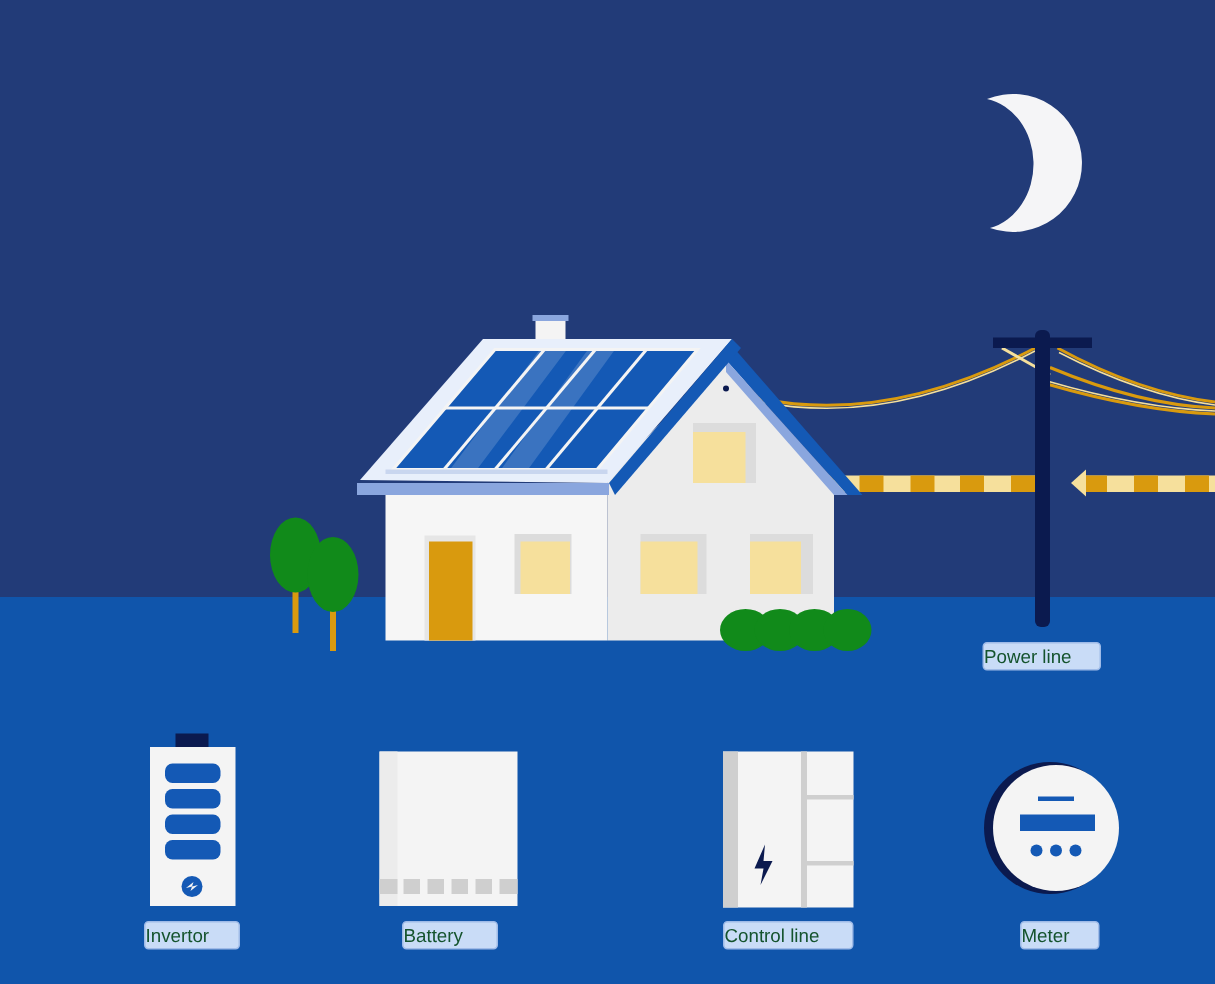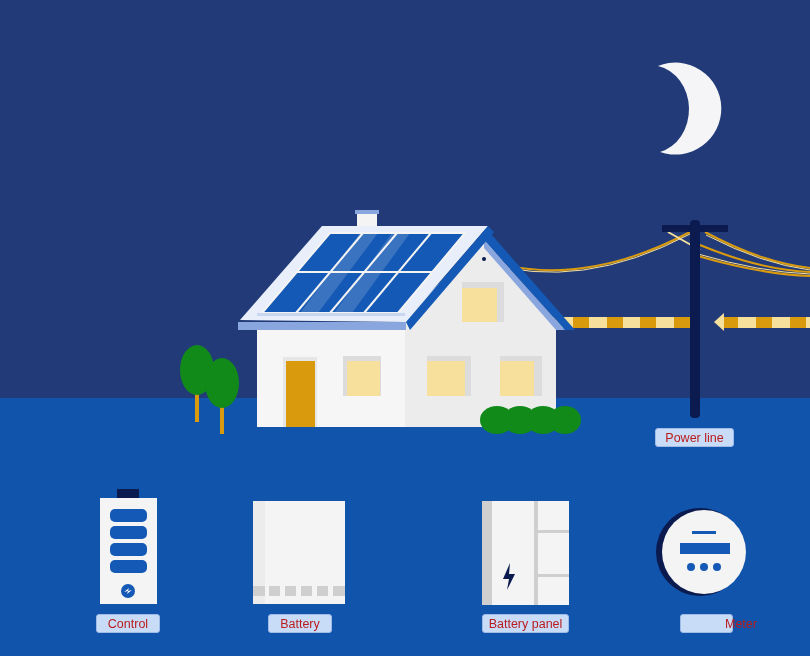--- a/index.html
+++ b/index.html
@@ -1,19 +1,19 @@
 <!DOCTYPE html>
 <html><head>
 <meta charset="utf-8">
 <style>
   html,body{margin:0;padding:0;}
   body{width:810px;height:656px;overflow:hidden;background:#223b78;font-family:"Liberation Sans",sans-serif;}
   #scene{position:relative;width:810px;height:656px;}
   #scene svg{position:absolute;left:0;top:0;}
-  .label{position:absolute;height:19px;line-height:19px;background:#c9dcf7;color:#b91c1c;font-size:12.5px;text-align:center;border-radius:3px;border:1px solid #9fbbe8;box-sizing:border-box;cursor:pointer;}
+  .label{position:absolute;height:19px;line-height:19px;background:#c9dcf7;color:#14532d;font-size:12.5px;text-align:left;border-radius:3px;border:1px solid #9fbbe8;box-sizing:border-box;cursor:pointer;}
 </style>
 </head>
 <body>
 
 <div id="scene">
   <svg width="810" height="656" viewBox="0 0 810 656">
 
     <rect x="0" y="0" width="810" height="398" fill="#223b78"></rect>
     <rect x="0" y="398" width="810" height="258" fill="#1055ab"></rect>
 
@@ -152,17 +152,17 @@
       <circle cx="704" cy="552" r="42" fill="#f4f4f4"></circle>
       <rect x="692" y="531" width="24" height="3" fill="#1459b5"></rect>
       <rect x="680" y="543" width="50" height="11" fill="#1459b5"></rect>
       <circle cx="691" cy="567" r="4" fill="#1459b5"></circle>
       <circle cx="704" cy="567" r="4" fill="#1459b5"></circle>
       <circle cx="717" cy="567" r="4" fill="#1459b5"></circle>
     </g>
   </svg>
 
   <div class="label" style="left:655px;top:428px;width:79px;">Power line</div>
-  <div class="label" style="left:96px;top:614px;width:64px;">Control</div>
+  <div class="label" style="left:96px;top:614px;width:64px;">Invertor</div>
   <div class="label" style="left:268px;top:614px;width:64px;">Battery</div>
-  <div class="label" style="left:482px;top:614px;width:87px;">Battery panel</div>
-  <div class="label" style="left:680px;top:614px;width:53px;padding-left:44px;">Meter</div>
+  <div class="label" style="left:482px;top:614px;width:87px;">Control line</div>
+  <div class="label" style="left:680px;top:614px;width:53px;">Meter</div>
 </div>
 
 </body></html>

